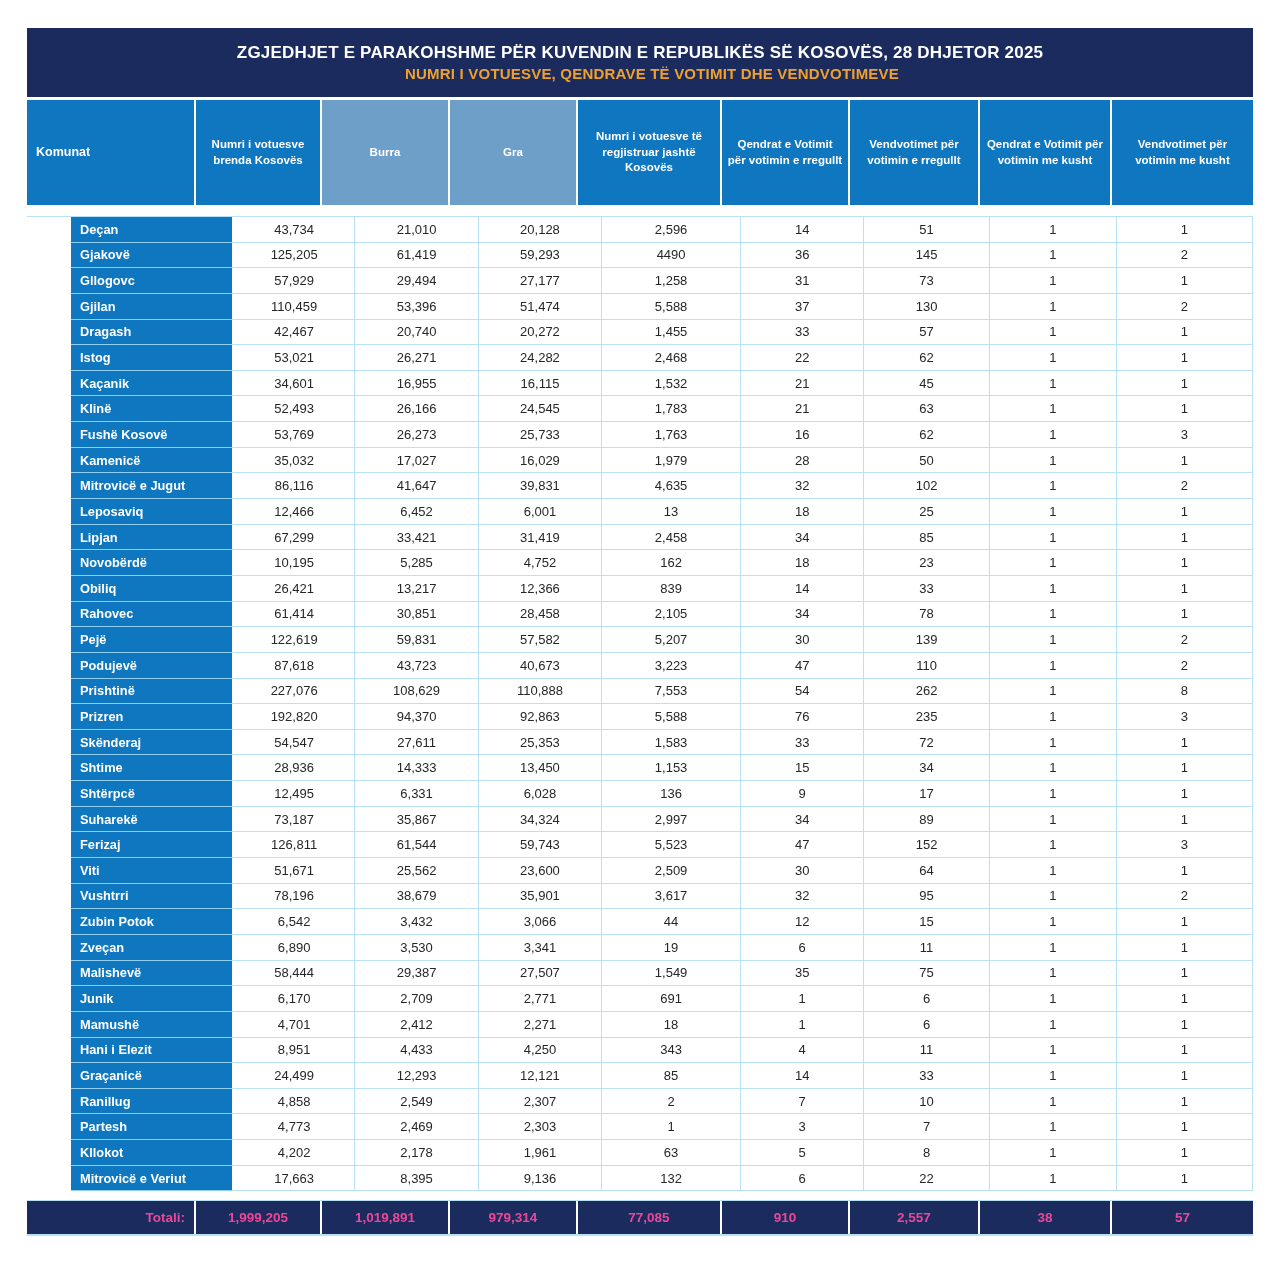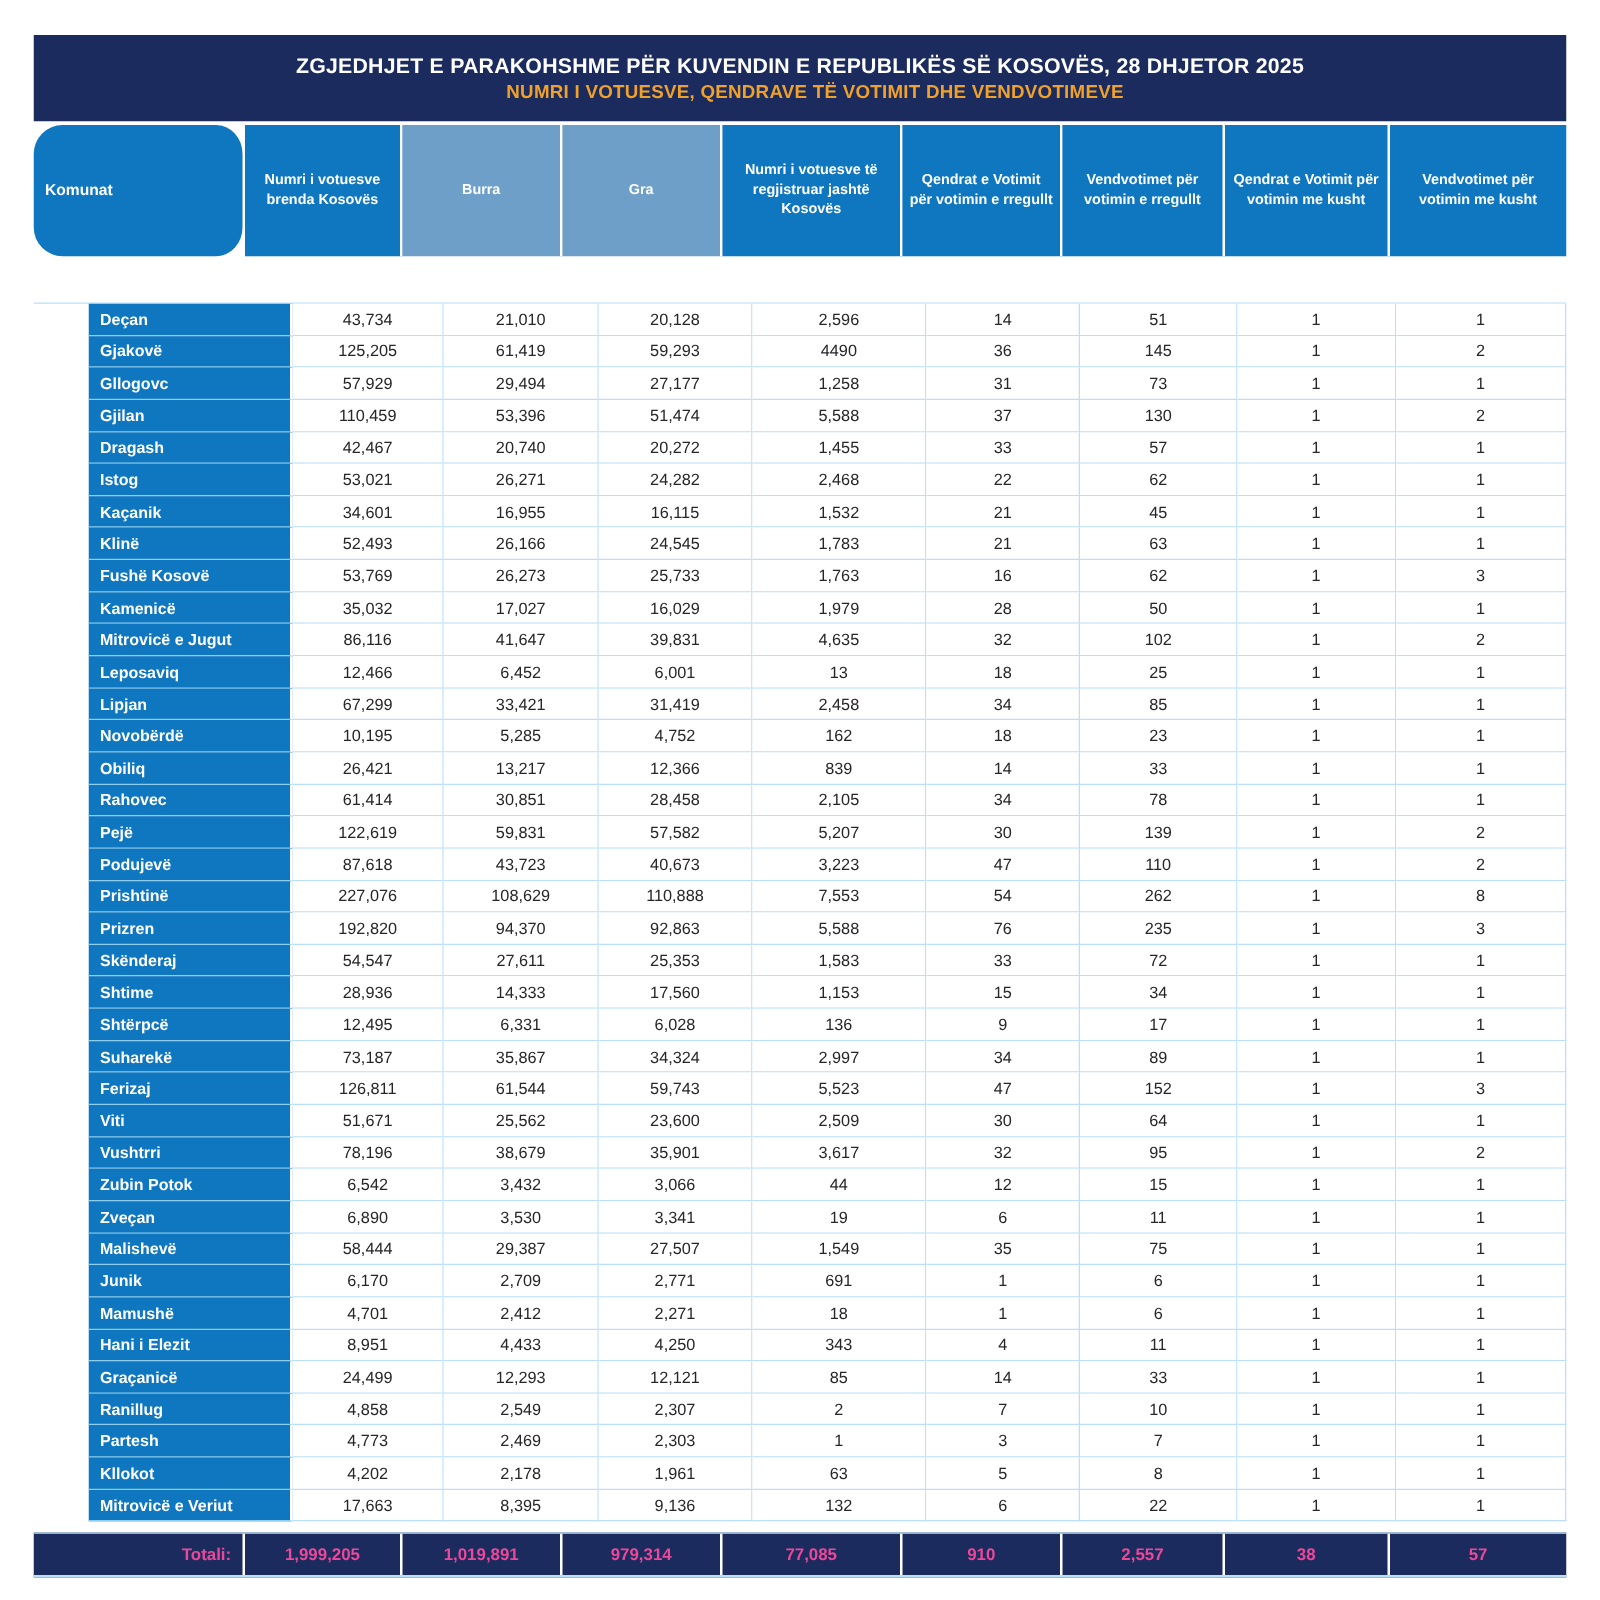--- a/index.html
+++ b/index.html
@@ -39,24 +39,24 @@
   .header-row{margin-top:3px;height:105px;}
   .hcell{
     background:var(--blue);
     color:#fff;font-weight:bold;font-size:11.5px;line-height:1.35;
     display:flex;align-items:center;justify-content:center;text-align:center;
     padding:4px 5px;
     border-right:2.5px solid #ffffff;
   }
   .hcell:last-child{border-right:none;}
   .hcell.light{background:var(--light-blue);}
-  .hcell.first{justify-content:flex-start;text-align:left;padding-left:9px;font-size:12.5px;border-radius:23px;}
+  .hcell.first{justify-content:flex-start;text-align:left;padding-left:9px;font-size:12.5px;}
 
   
-  .tbody{margin-top:37px;border-top:1px solid var(--border);padding-left:44px;}
+  .tbody{margin-top:11px;border-top:1px solid var(--border);padding-left:44px;}
   .trow{height:25.65px;}
   .cell{
     background:#ffffff;
     border-bottom:1px solid var(--border);
     border-right:1px solid var(--border);
     display:flex;align-items:center;justify-content:center;
     font-size:13px;color:var(--cell-text);
     overflow:hidden;white-space:nowrap;
   }
   .cell.komuna{
@@ -355,21 +355,21 @@
     <div class="cell">33</div>
     <div class="cell">72</div>
     <div class="cell">1</div>
     <div class="cell">1</div>
   </div>
 
   <div class="grid trow">
     <div class="cell komuna">Shtime</div>
     <div class="cell">28,936</div>
     <div class="cell">14,333</div>
-    <div class="cell">17,560</div>
+    <div class="cell">13,450</div>
     <div class="cell">1,153</div>
     <div class="cell">15</div>
     <div class="cell">34</div>
     <div class="cell">1</div>
     <div class="cell">1</div>
   </div>
 
   <div class="grid trow">
     <div class="cell komuna">Shtërpcë</div>
     <div class="cell">12,495</div>

